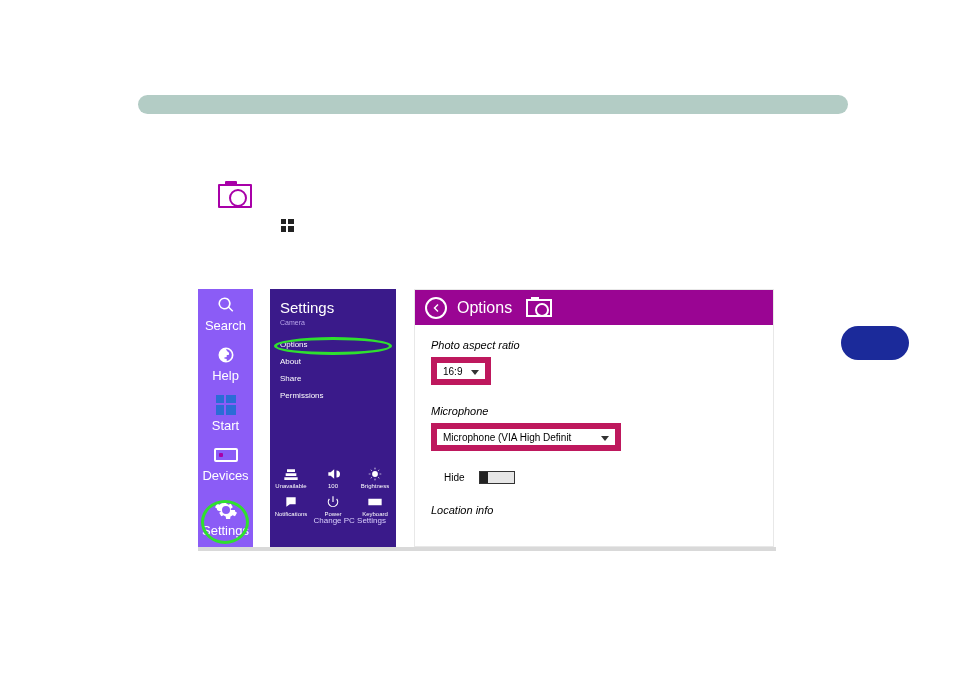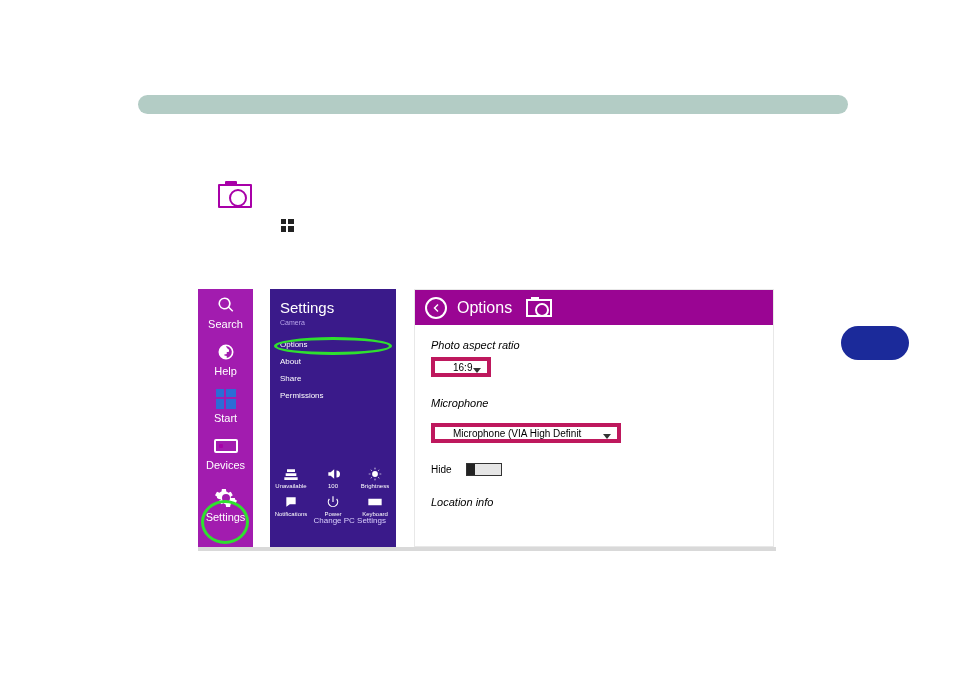--- a/index.html
+++ b/index.html
@@ -77,23 +77,23 @@
     border-bottom: 4px solid #d9d9d9;
     padding-bottom: 4px;
   }
 
   
   .charms {
     position: absolute;
     top: 0; left: 0;
     width: 55px;
     height: 258px;
-    background: #a21caf;
+    background: #8b5cf6;
     color: #fff;
-    font-size: 11px;
+    font-size: 13px;
     text-align: center;
   }
   .charm { padding: 5px 0 6px; position: relative; }
   .charm .ci { height: 22px; display:flex; align-items:center; justify-content:center; margin-bottom:2px;}
   .charm .ci svg { fill:#fff; }
   .charm-label { display:block; }
   .charm-start .wsq { width:20px; height:20px; position:relative; }
   .charm-start .wsq span{position:absolute;background:#2b6cd6;}
   .charm-start .wsq .a{top:0;left:0;width:8px;height:8px;}
   .charm-start .wsq .b{top:0;left:10px;width:10px;height:8px;}
@@ -155,32 +155,32 @@
     display:flex;align-items:center;justify-content:center;
   }
   .back-circle svg{width:12px;height:12px;fill:#fff;}
   .cam-small { width:26px;height:18px;border:2px solid #fff;position:relative;margin-left:4px;}
   .cam-small::before{content:"";position:absolute;top:-4px;left:3px;width:8px;height:4px;background:#fff;}
   .cam-small::after{content:"";position:absolute;top:2px;left:7px;width:10px;height:10px;border:2px solid #fff;border-radius:50%;}
   .opt-body { padding:14px 16px; font-size:10px; color:#000; }
   .opt-group { margin-bottom:20px; }
   .opt-label { font-size:11px; margin-bottom:6px;font-style:italic; }
   .sel {
-    border:4px solid #be185d; height:20px; font-size:10px;
-    padding:0 22px 0 18px; display:inline-flex; align-items:center;
+    border:6px solid #be185d; height:28px; font-size:10px;
+    padding:0 22px 0 6px; display:inline-flex; align-items:center;
     position:relative; background:#fff;
   }
   .sel::after{
     content:""; position:absolute; right:6px; top:7px;
     border-left:4px solid transparent; border-right:4px solid transparent;
     border-top:5px solid #333;
   }
   .sel.small{width:60px;}
-  .sel.wide{width:190px;margin-top:8px;}
-  .toggle-row { display:flex; align-items:center; gap:14px; font-size:10px;}
+  .sel.wide{width:190px;}
+  .toggle-row { display:flex; align-items:center; gap:14px; font-size:10px;margin-left:13px;}
   .toggle {
     width:36px;height:13px;border:1px solid #333;background:#e6e6e6;position:relative;
   }
   .toggle .knob{position:absolute;top:0;width:8px;height:11px;background:#222;}
   .toggle.off .knob{left:0;}
   .toggle.on{background:#d431d4;}
   .toggle.on .knob{right:0;}
 
   .blue-pill {
     position:absolute;

